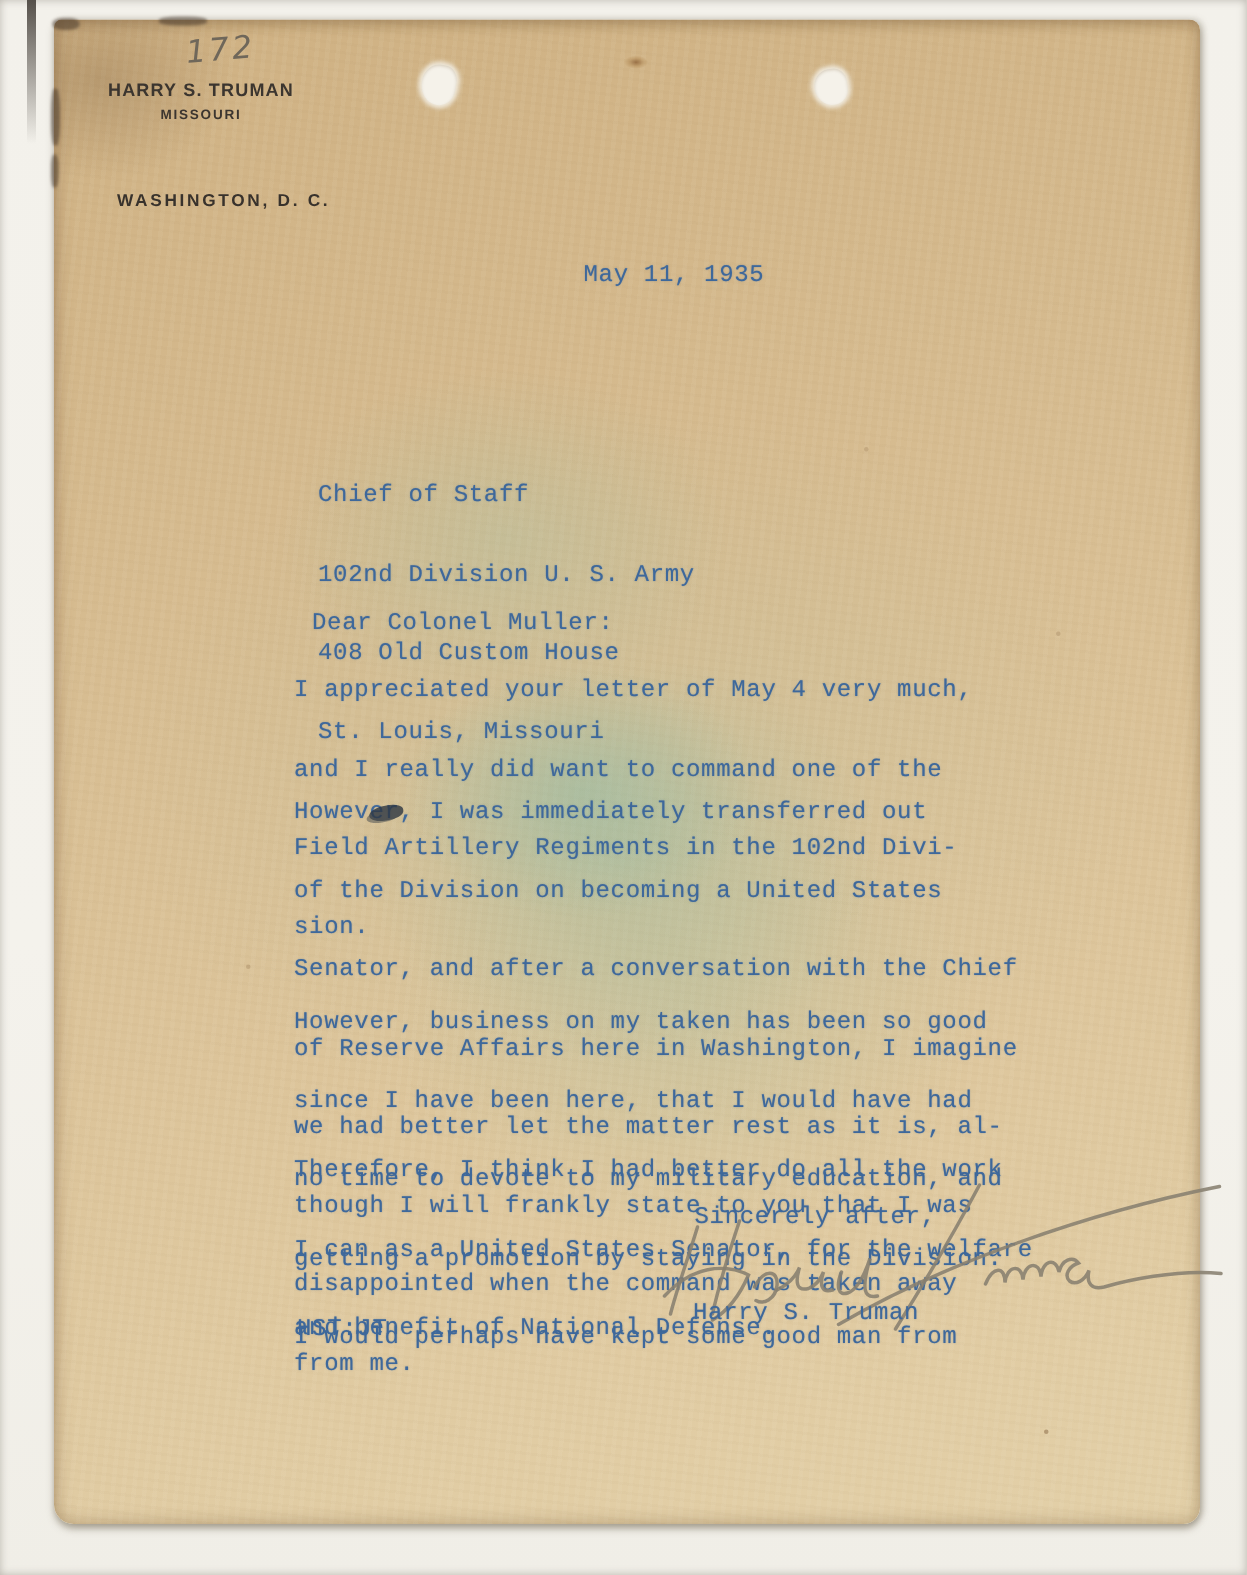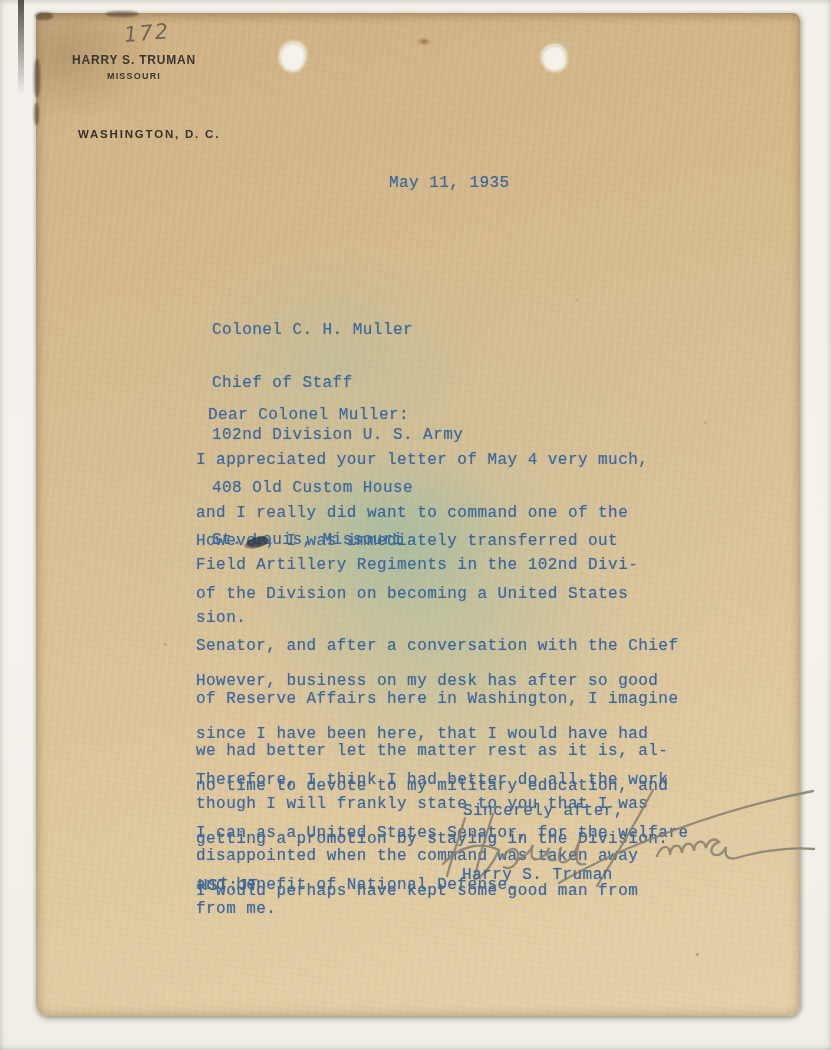--- a/index.html
+++ b/index.html
@@ -101,21 +101,20 @@
     <div class="sender">
       <div class="sender-name">HARRY S. TRUMAN</div>
       <div class="sender-state">MISSOURI</div>
     </div>
 
     <div class="lh-sub">WASHINGTON, D. C.</div>
 
     <div class="typed date-line">May 11, 1935</div>
 
     <div class="typed recipient">
-      <div>Colonel C. H. Muller</div>
       <div>Chief of Staff</div>
       <div>102nd Division U. S. Army</div>
       <div>408 Old Custom House</div>
       <div>St. Louis, Missouri</div>
     </div>
 
     <div class="typed salutation">Dear Colonel Muller:</div>
 
     <div class="typed para para1">
       <div>I appreciated your letter of May 4 very much,</div>
@@ -131,21 +130,21 @@
       <div>of Reserve Affairs here in Washington, I imagine</div>
       <div>we had better let the matter rest as it is, al-</div>
       <div>though I will frankly state to you that I was</div>
       <div>disappointed when the command was taken away</div>
       <div>from me.</div>
     </div>
 
     <div class="ink-blot"></div>
 
     <div class="typed para para3">
-      <div>However, business on my desk has after so good</div>
+      <div>However, business on my taken has been so good</div>
       <div>since I have been here, that I would have had</div>
       <div>no time to devote to my military education, and</div>
       <div>getting a promotion by staying in the Division.</div>
       <div>I would perhaps have kept some good man from</div>
     </div>
 
     <div class="typed para para4">
       <div>Therefore, I think I had better do all the work</div>
       <div>I can as a United States Senator, for the welfare</div>
       <div>and benefit of National Defense.</div>

